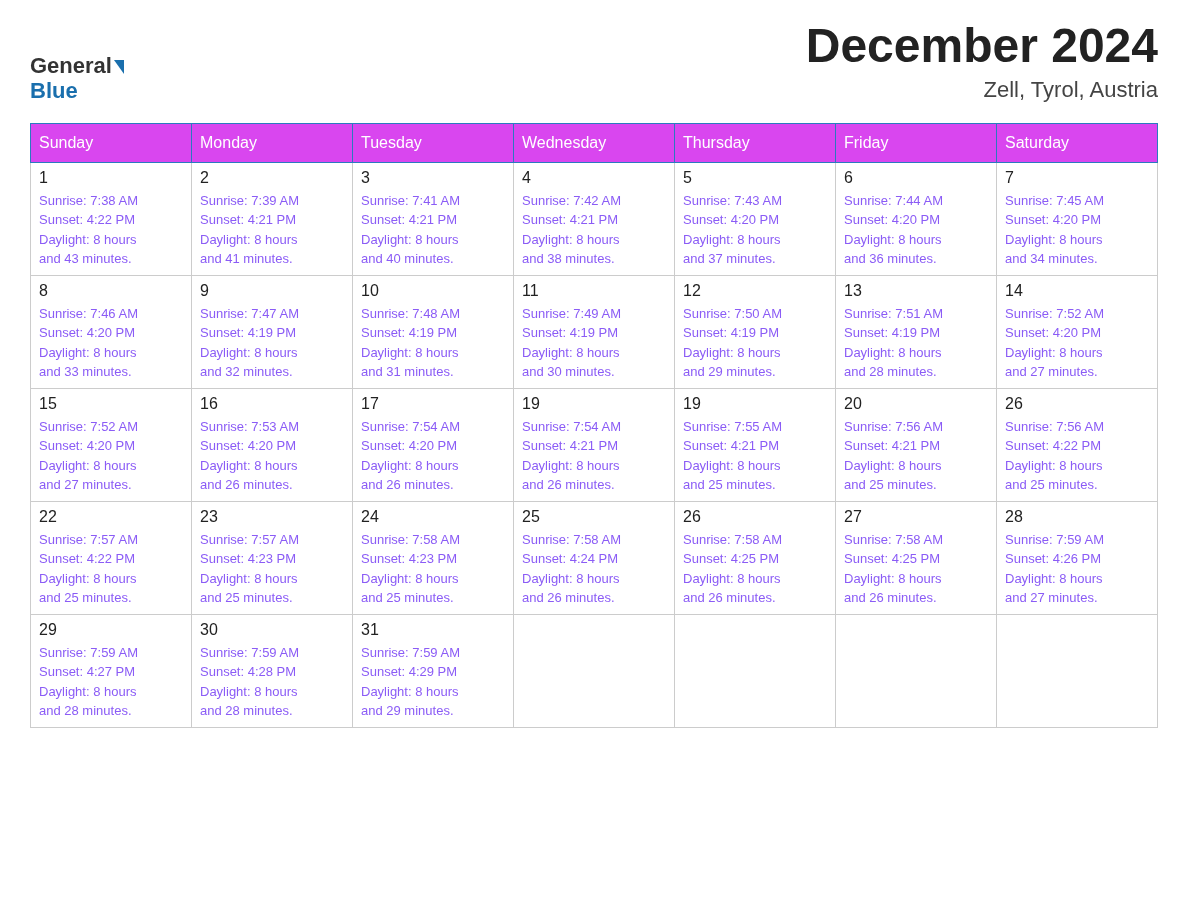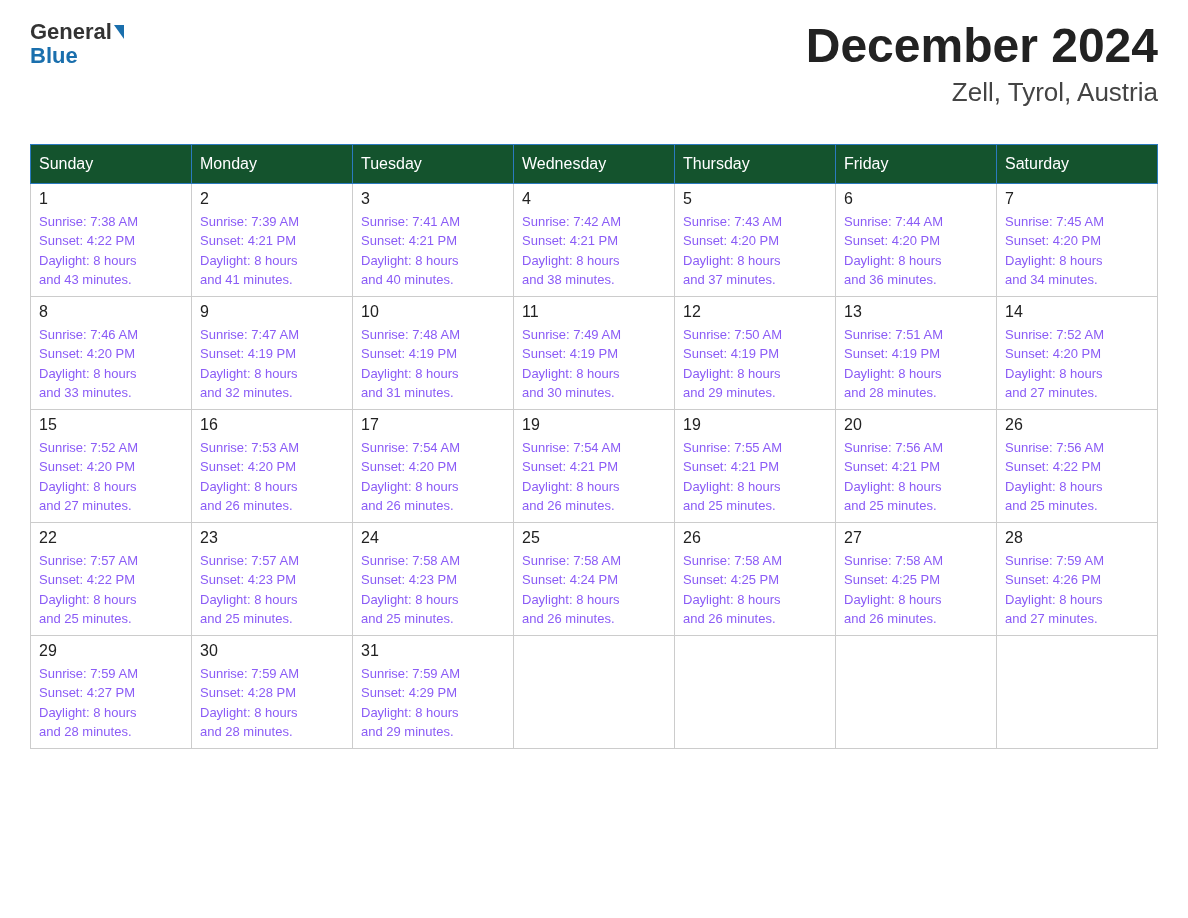--- a/index.html
+++ b/index.html
@@ -6,22 +6,22 @@
     body {
       font-family: Arial, sans-serif;
       background: #fff;
       width: 1188px;
       min-height: 918px;
       padding: 20px 30px;
     }
     .header {
       display: flex;
       justify-content: space-between;
-      align-items: flex-start;
-      margin-bottom: 36px;
+      align-items: flex-end;
+      margin-bottom: 20px;
     }
     .logo {
       display: flex;
       flex-direction: column;
       align-items: flex-start;
       font-size: 22px;
       font-weight: bold;
       line-height: 1.1;
     }
     .logo-general { color: #333; }
@@ -37,31 +37,31 @@
     }
     .logo-line1 { display: flex; align-items: center; }
     .title-block { text-align: right; }
     .title-block h1 {
       font-size: 48px;
       font-weight: bold;
       color: #222;
       line-height: 1.1;
     }
     .title-block h2 {
-      font-size: 26px;
+      font-size: 22px;
       font-weight: normal;
       color: #444;
       margin-top: 4px;
     }
     .calendar {
       width: 100%;
       border-collapse: collapse;
     }
     .calendar th {
-      background-color: #14532d;
+      background-color: #d946ef;
       color: #fff;
       padding: 10px 8px;
       text-align: left;
       font-size: 16px;
       font-weight: normal;
       border: 1px solid #2b7abf;
     }
     .calendar td {
       vertical-align: top;
       padding: 6px 8px;

